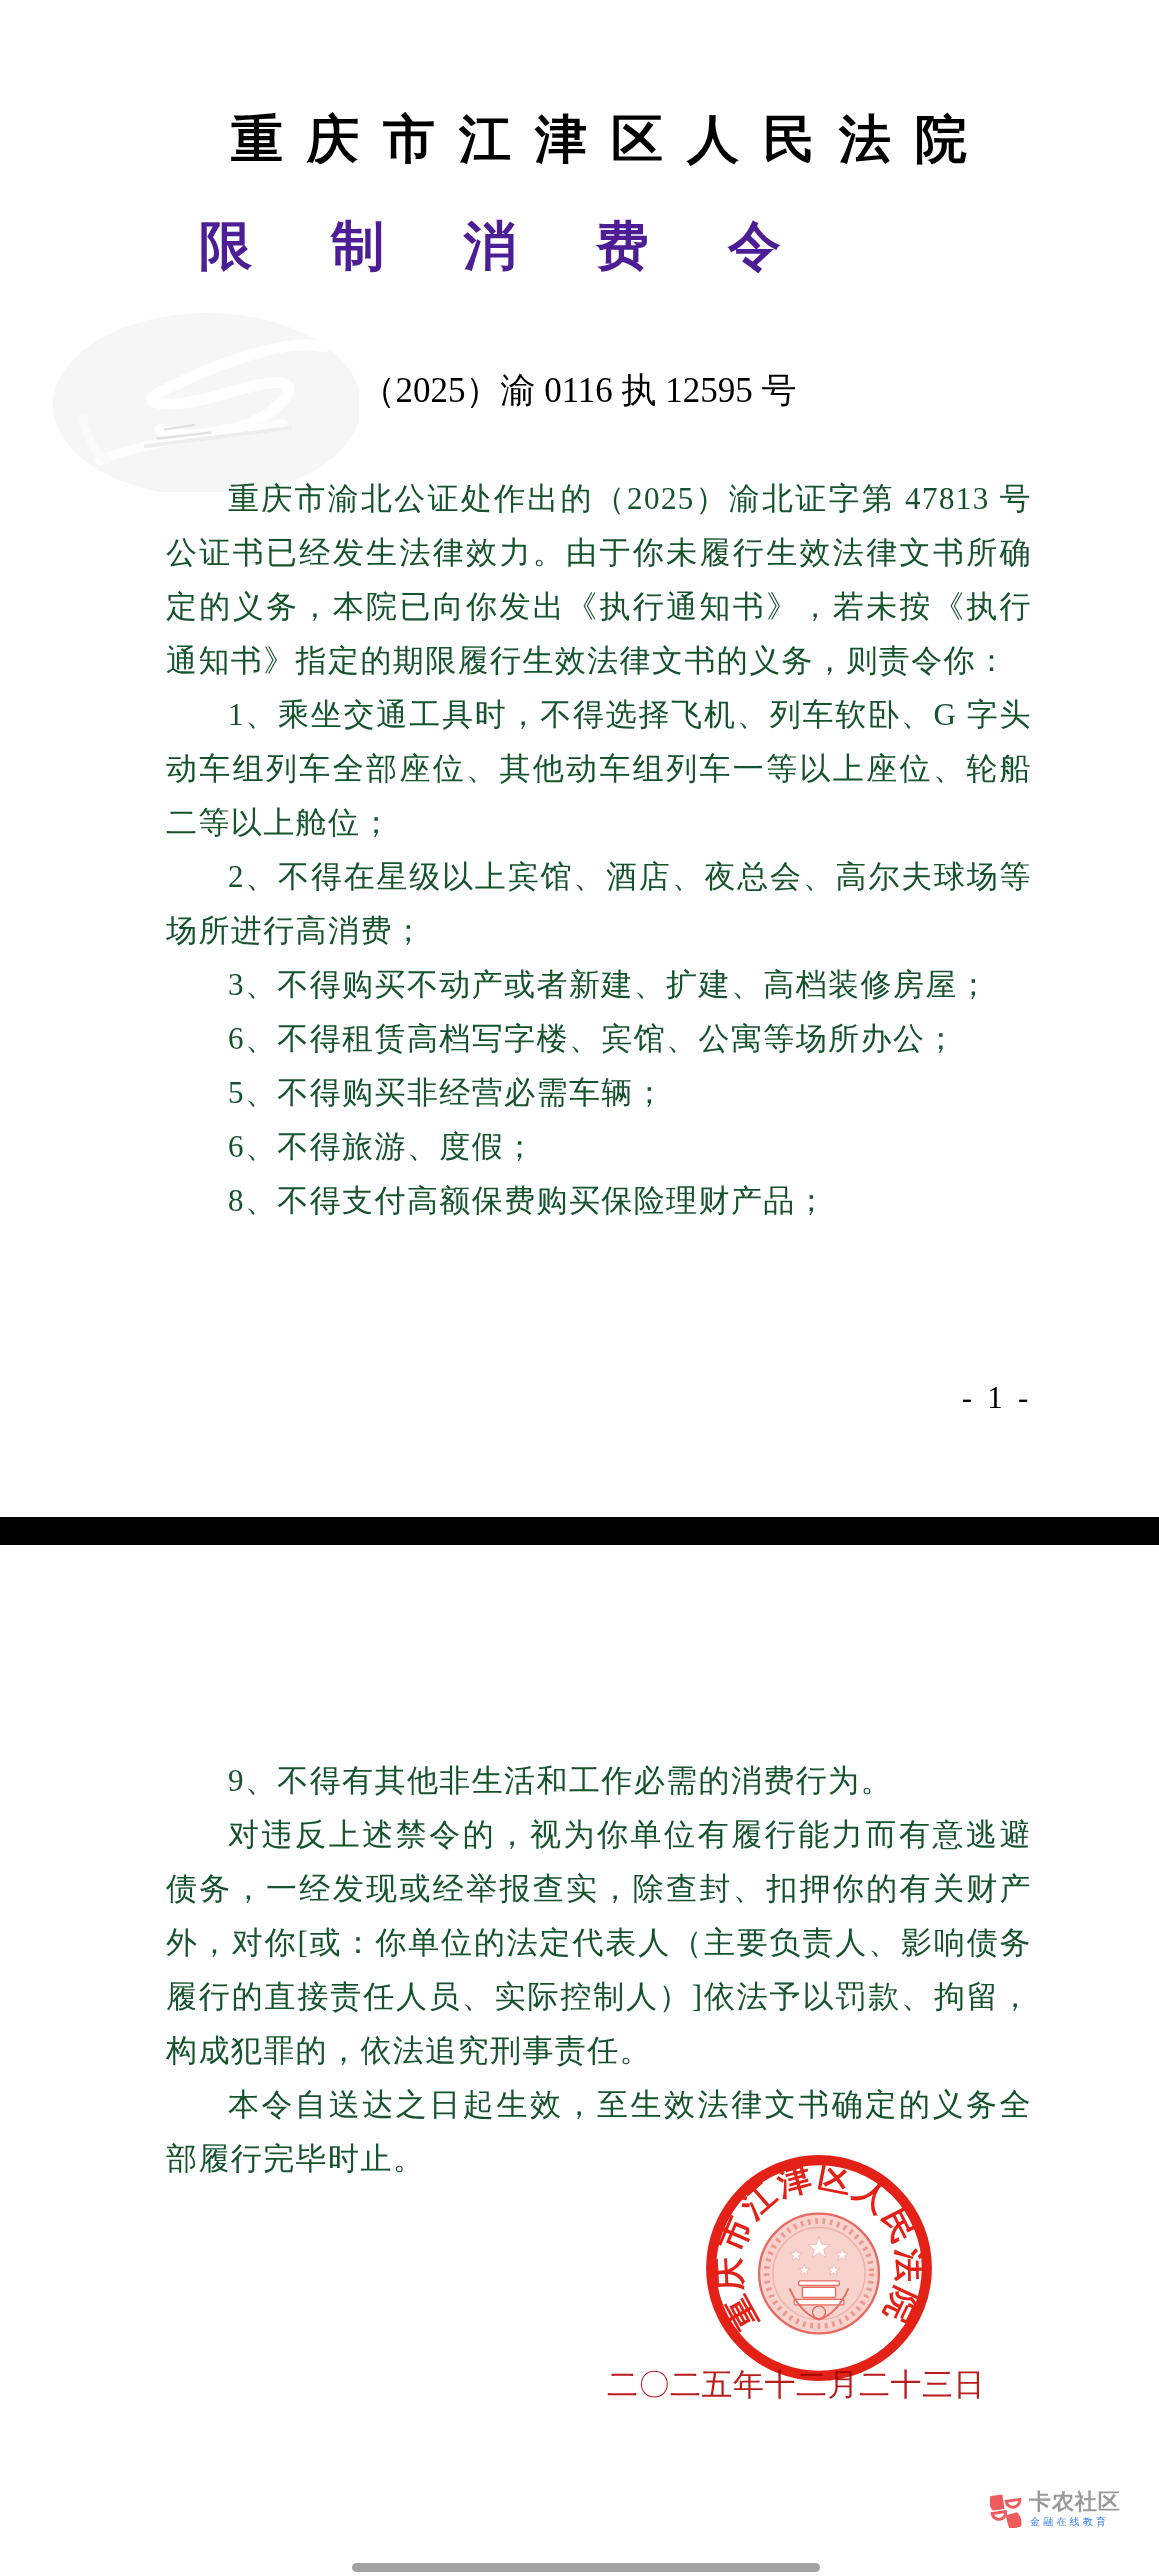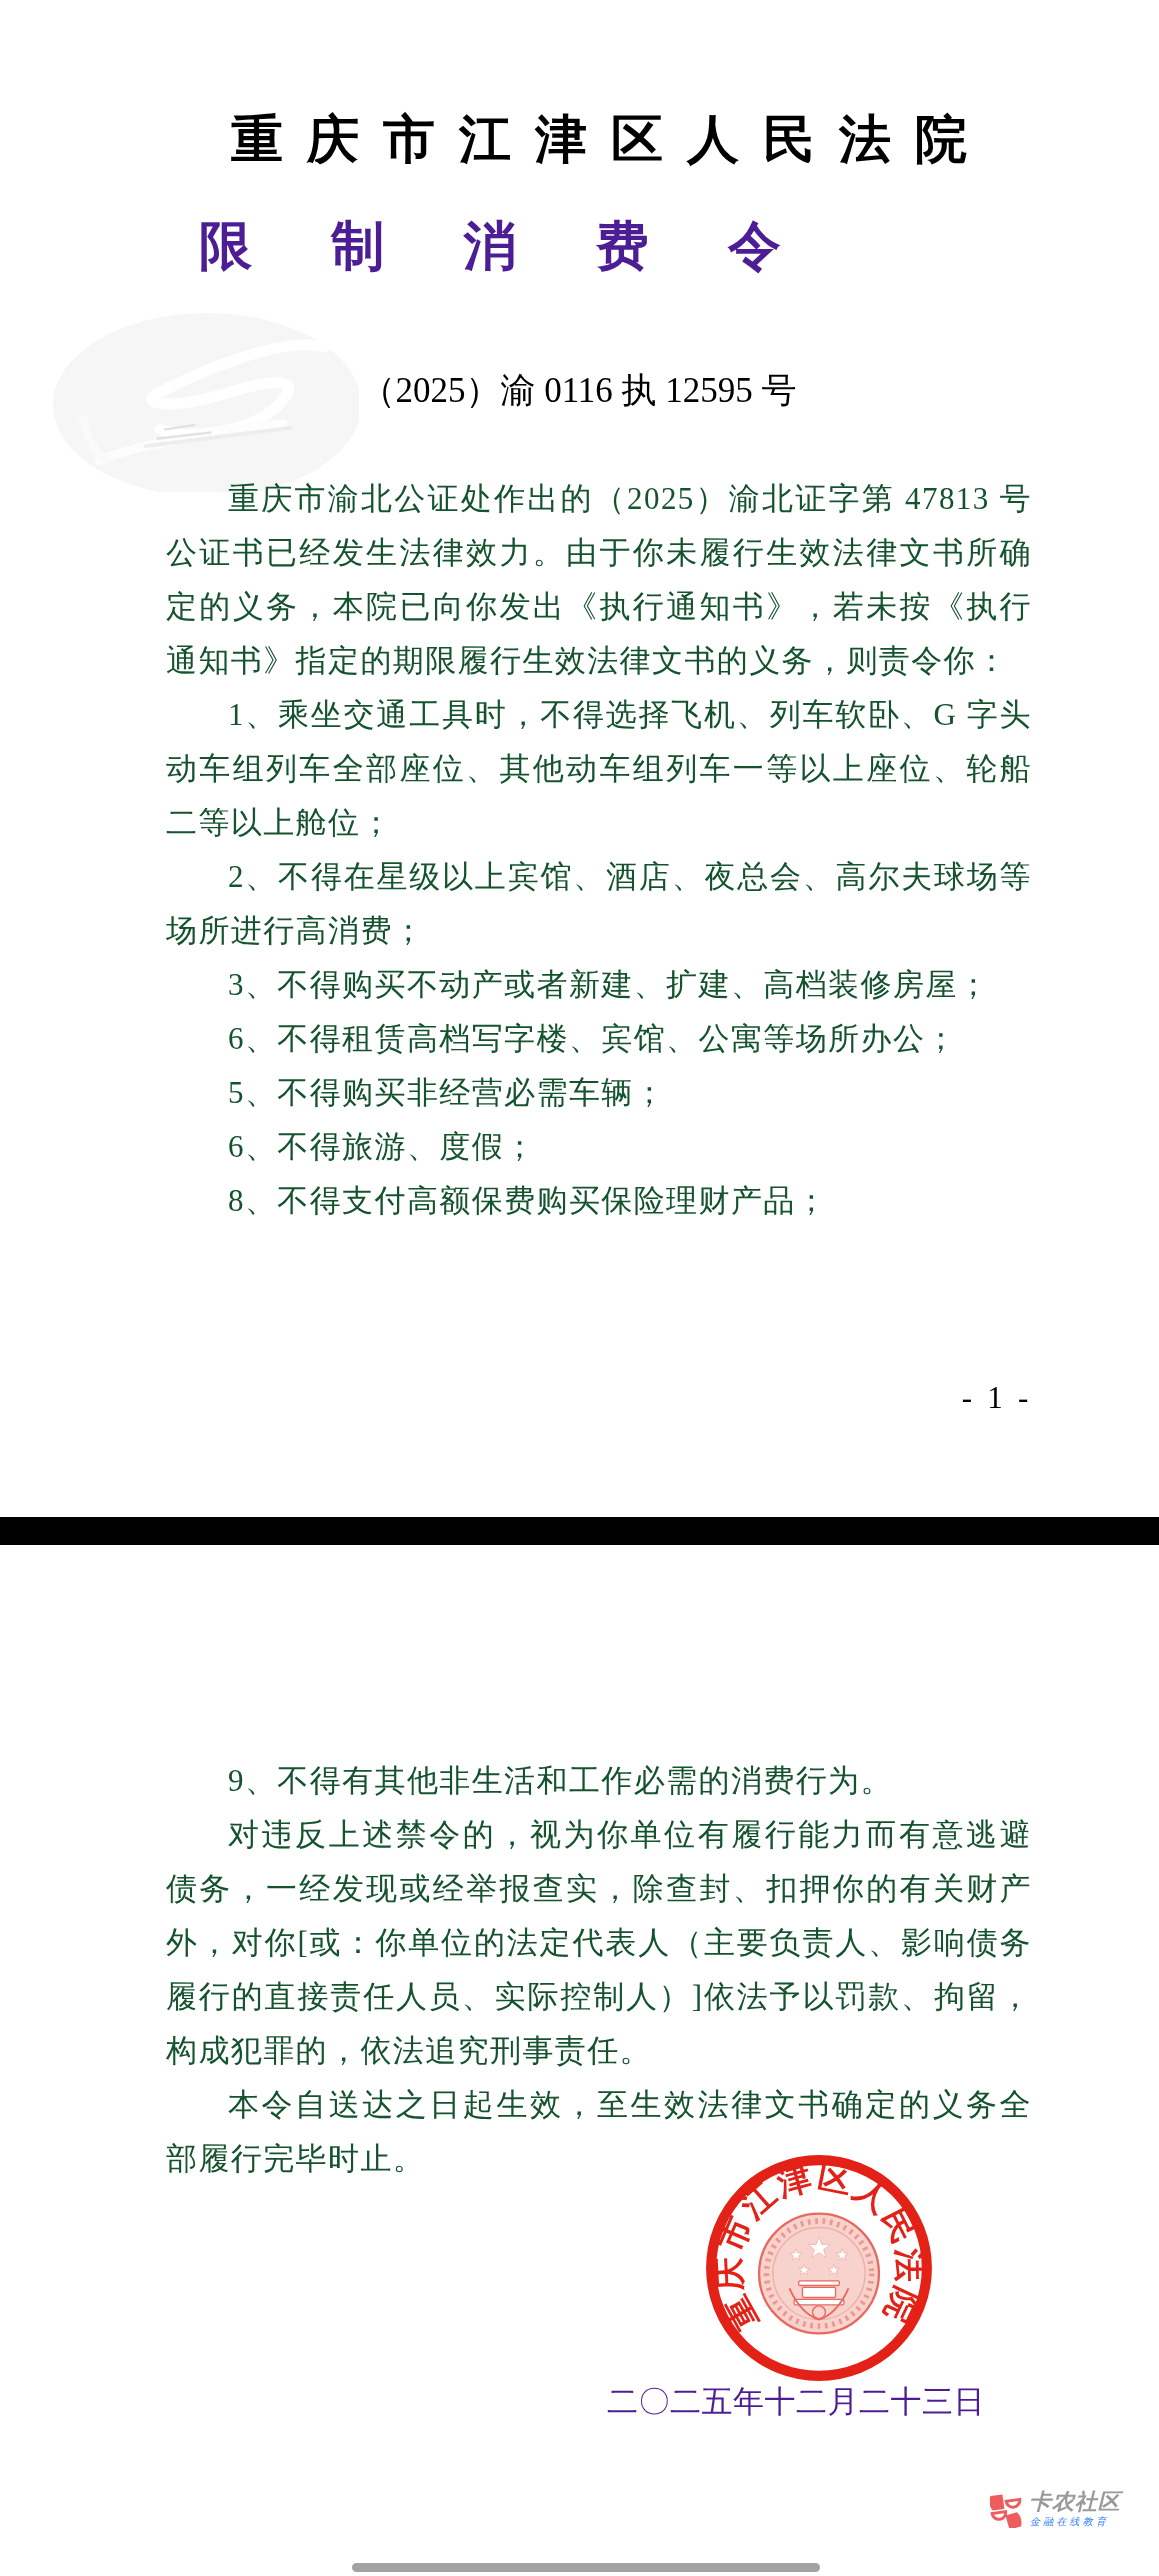--- a/index.html
+++ b/index.html
@@ -48,27 +48,26 @@
   .scribble{position:absolute;left:46px;top:290px;width:313px;height:202px;pointer-events:none;}
 
   
   .page-divider{position:absolute;left:0;top:1517px;width:1159px;height:28px;background:#000;}
 
   
   .seal{position:absolute;left:701px;top:2150px;width:236px;height:236px;
         mix-blend-mode:multiply;opacity:.96;}
   .date-line{
     position:absolute;left:607px;top:2366px;width:374px;
-    font-size:31px;line-height:37px;letter-spacing:0.5px;color:#4c1d95;
+    font-size:31px;line-height:37px;letter-spacing:0.5px;color:#b91c1c;
     white-space:nowrap;
-    margin-top:17px;
   }
 
   
-  .brand{position:absolute;left:990px;top:2489px;width:147px;height:44px;font-style:italic;}
+  .brand{position:absolute;left:990px;top:2489px;width:147px;height:44px;}
   .brand-icon{position:absolute;left:0;top:3.7px;width:33px;height:35px;}
   .brand-name{
     position:absolute;left:39px;top:0;
     font-family:"Liberation Sans","DejaVu Sans",sans-serif;
     font-size:22px;font-weight:700;line-height:26px;color:#9a9a9a;letter-spacing:0.9px;
     white-space:nowrap;
   }
   .brand-tagline{
     position:absolute;left:40px;top:26px;
     font-family:"Liberation Sans","DejaVu Sans",sans-serif;

